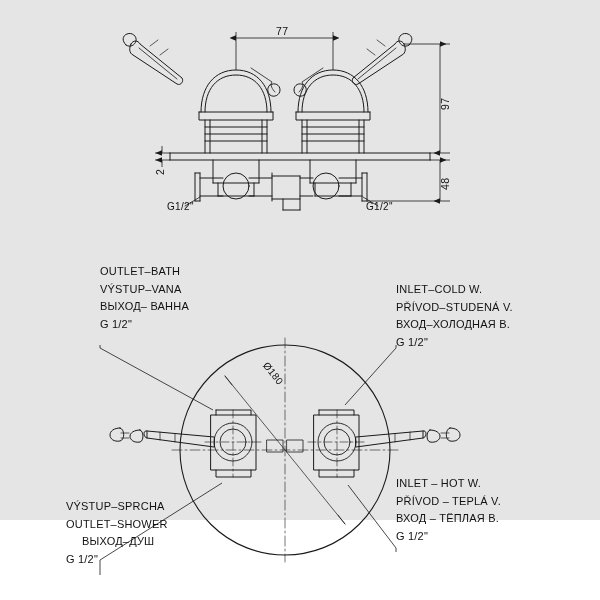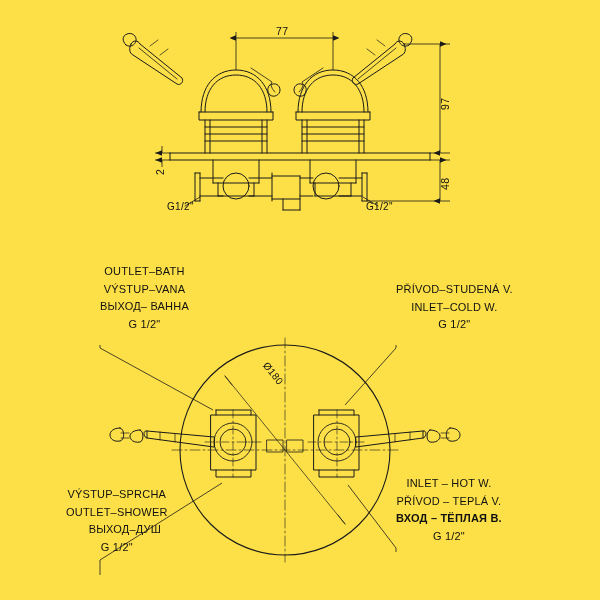--- a/index.html
+++ b/index.html
@@ -10,23 +10,22 @@
   body {
     width: 600px;
     height: 600px;
     font-family: "Liberation Sans", sans-serif;
     color: #1a1a1a;
     overflow: hidden;
   }
   #sheet {
     position: relative;
     width: 600px;
-    height: 600px;
-    background: #fde047;
-    text-align: center;
+    height: 520px;
+    background: #e5e5e5;
   }
   svg#drawing {
     position: absolute;
     left: 0;
     top: 0;
     width: 600px;
     height: 600px;
   }
   .lbl {
     position: absolute;
@@ -270,32 +269,33 @@
   <div class="lbl small rot" style="left:272px; top:358px; transform: rotate(52deg);">Ø180</div>
 
   <div style="position:absolute; left:100px; top:263px;">
     <div class="blk" style="position:relative;">OUTLET–BATH</div>
     <div class="blk" style="position:relative;">VÝSTUP–VANA</div>
     <div class="blk" style="position:relative;">ВЫХОД– ВАННА</div>
     <div class="blk" style="position:relative;">G 1/2"</div>
   </div>
 
   <div style="position:absolute; left:396px; top:281px;">
+    <div class="blk" style="position:relative;">INLET–COLD W.</div>
     <div class="blk" style="position:relative;">PŘÍVOD–STUDENÁ V.</div>
-    <div class="blk" style="position:relative;">INLET–COLD W.</div>
+    <div class="blk" style="position:relative;">ВХОД–ХОЛОДНАЯ В.</div>
     <div class="blk" style="position:relative;">G 1/2"</div>
   </div>
 
-  <div style="position:absolute; left:66px; top:486px;">
+  <div style="position:absolute; left:66px; top:498px;">
     <div class="blk" style="position:relative;">VÝSTUP–SPRCHA</div>
     <div class="blk" style="position:relative;">OUTLET–SHOWER</div>
     <div class="blk" style="position:relative;margin-left:16px;">ВЫХОД–ДУШ</div>
     <div class="blk" style="position:relative;">G 1/2"</div>
   </div>
 
   <div style="position:absolute; left:396px; top:475px;">
     <div class="blk" style="position:relative;">INLET – HOT W.</div>
     <div class="blk" style="position:relative;">PŘÍVOD – TEPLÁ V.</div>
-    <div class="blk" style="position:relative;font-weight:bold;">ВХОД – ТЁПЛАЯ В.</div>
+    <div class="blk" style="position:relative;">ВХОД – ТЁПЛАЯ В.</div>
     <div class="blk" style="position:relative;">G 1/2"</div>
   </div>
 
 </div>
 
 </body></html>

